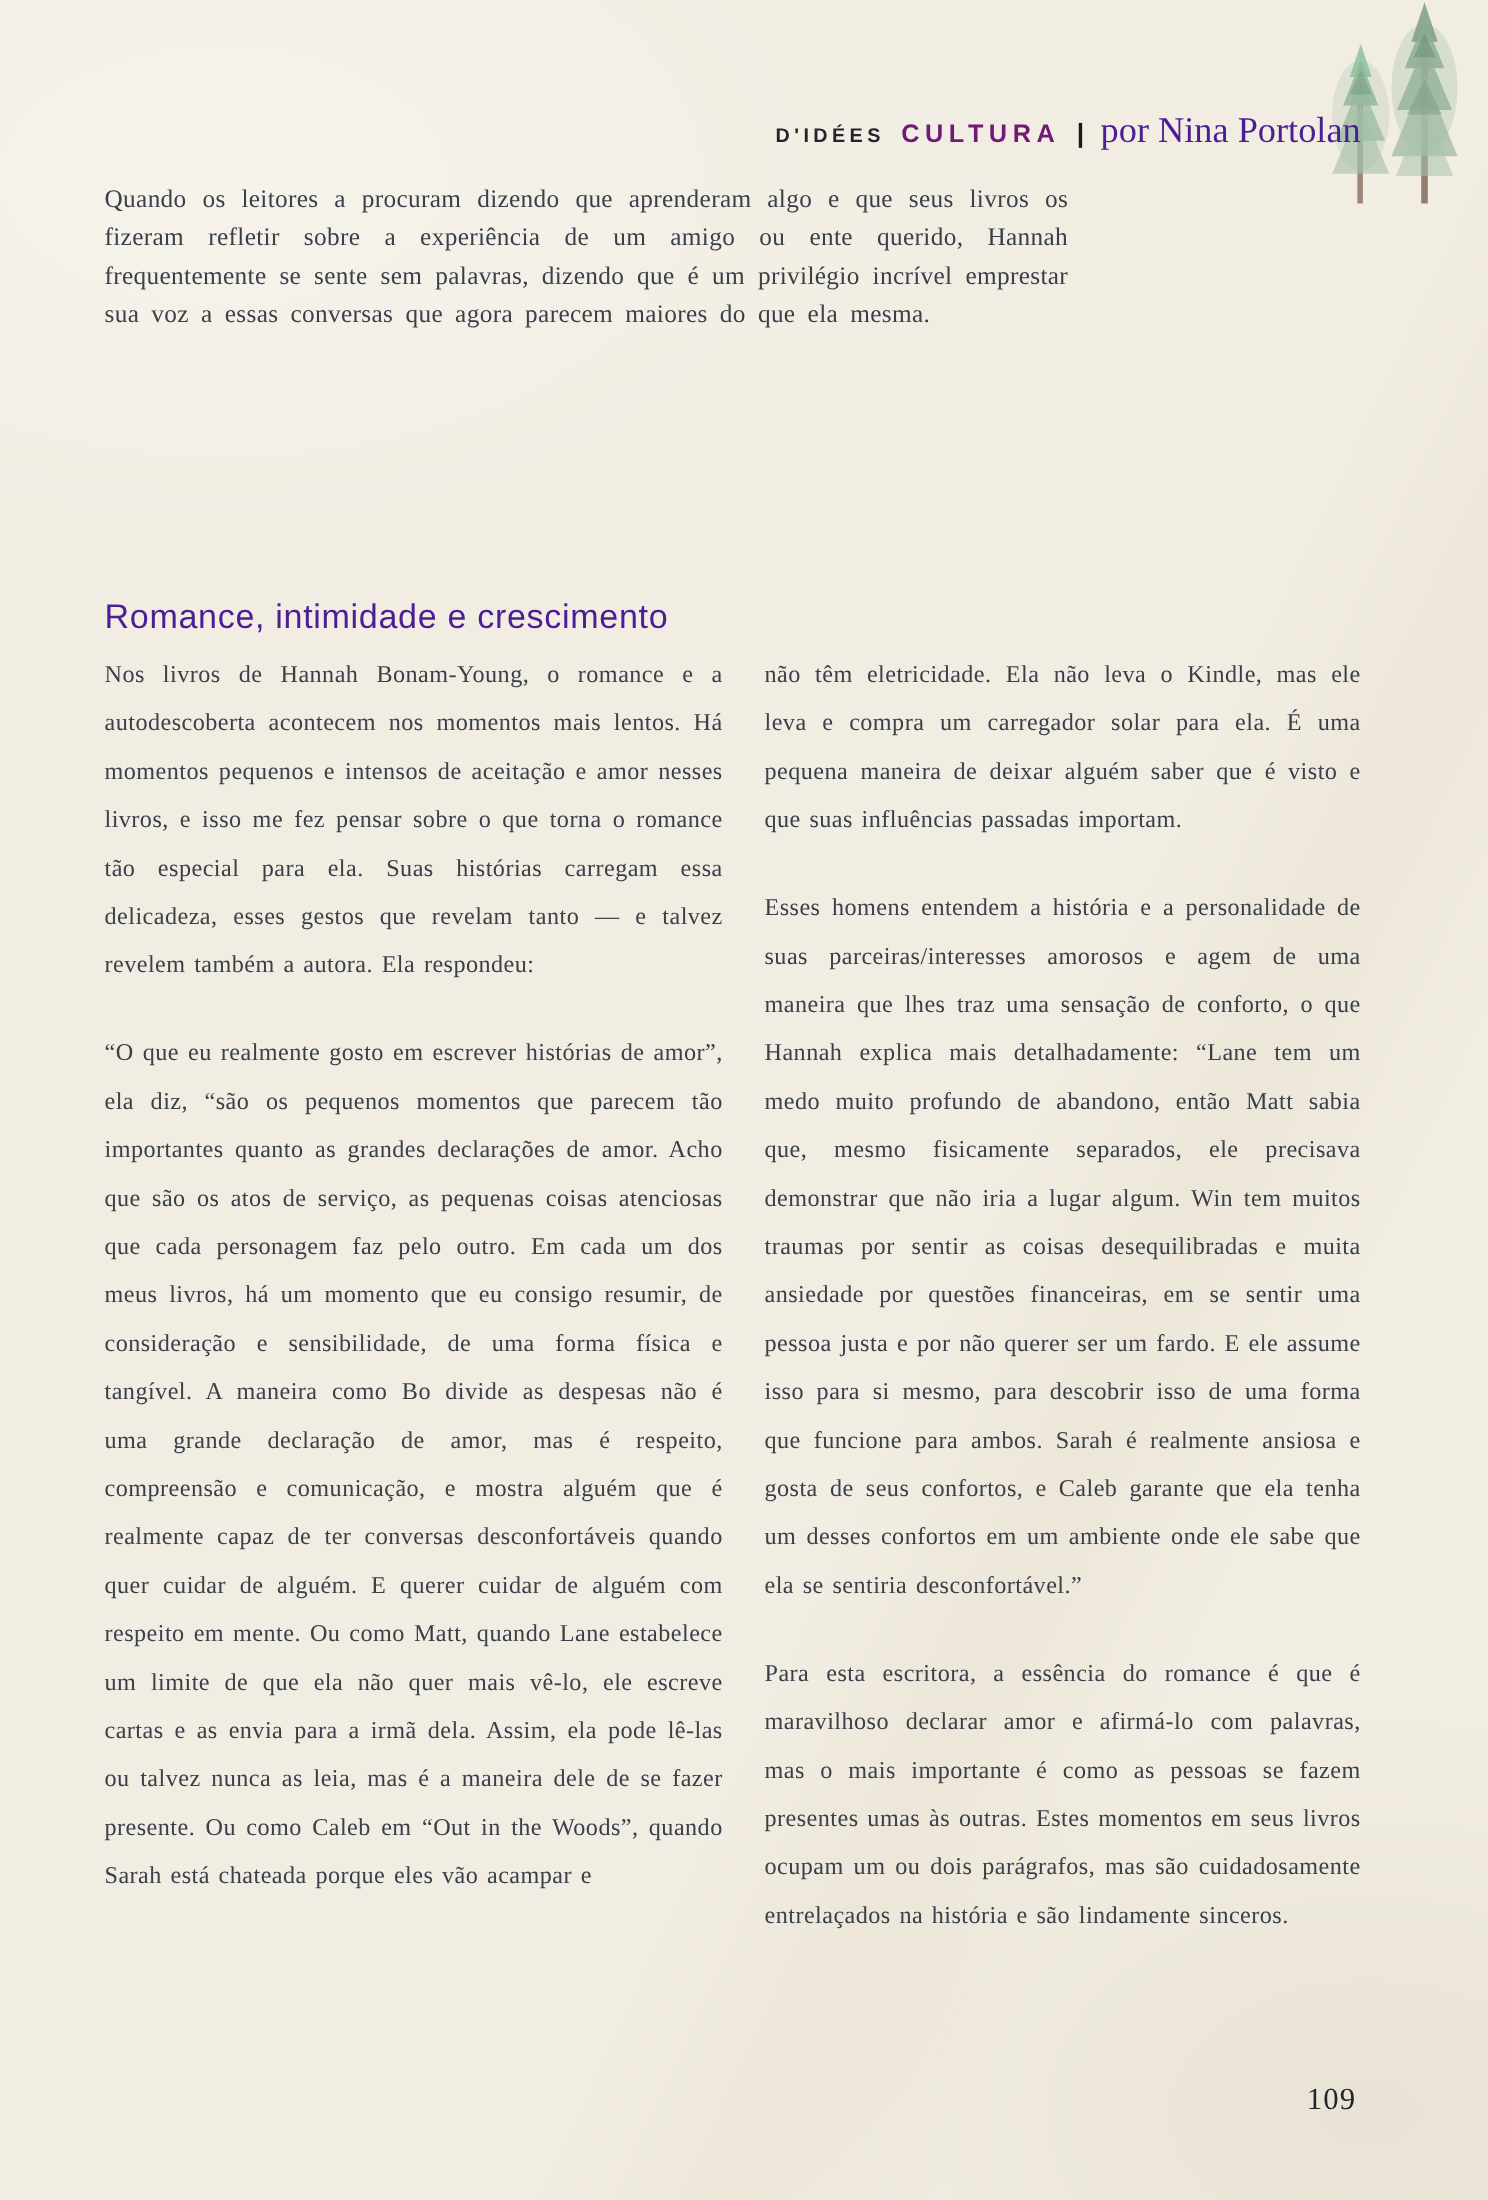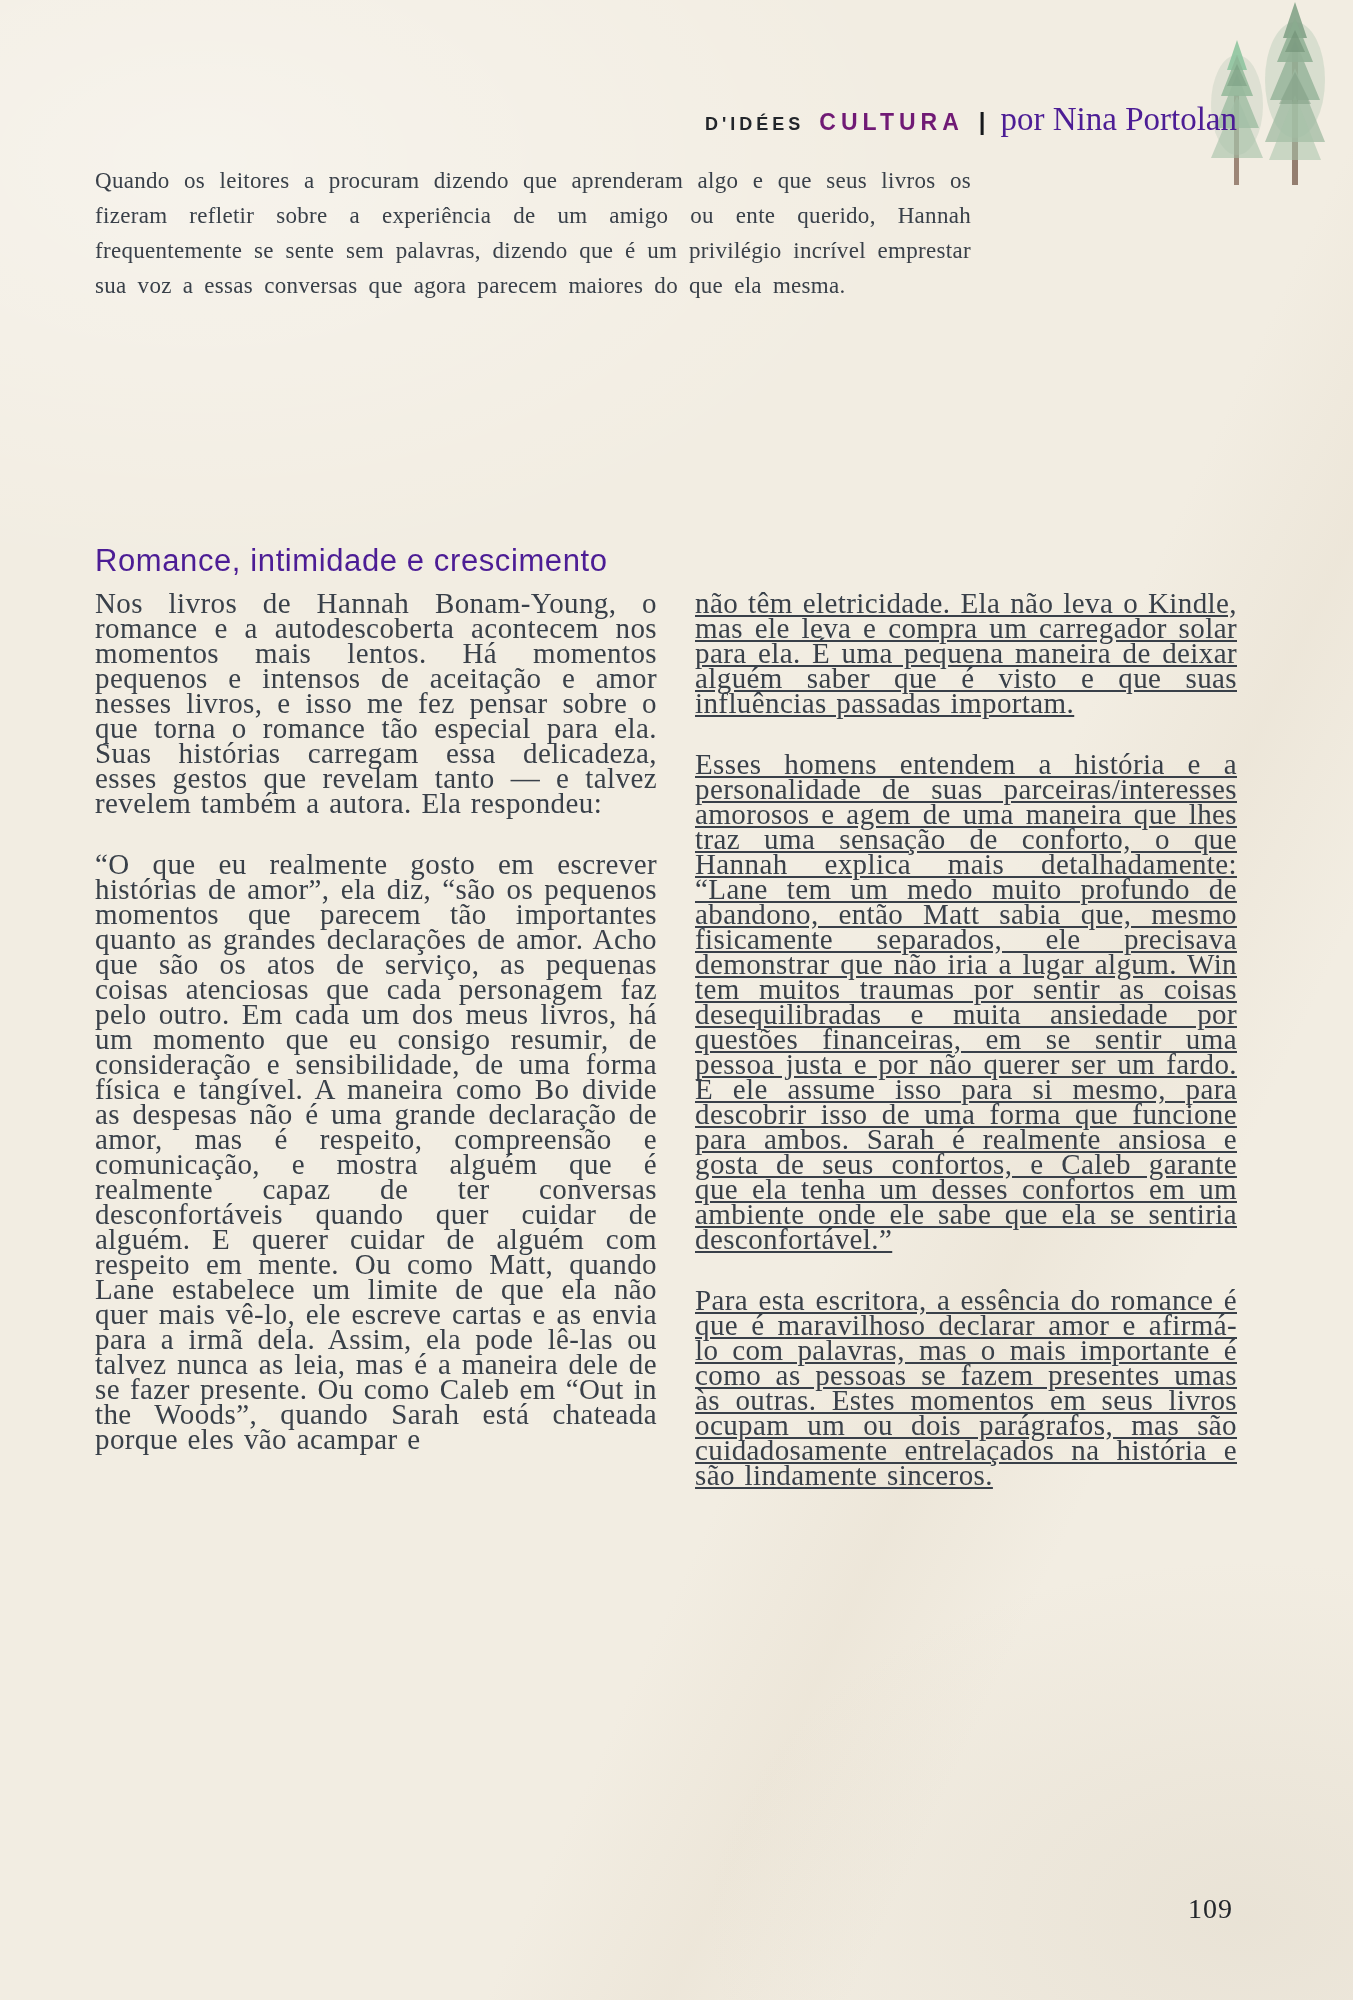--- a/index.html
+++ b/index.html
@@ -61,24 +61,24 @@
     font-weight: 300; font-size: 31px; letter-spacing: 0.6px;
     color: #4c1d95;
   }
 
   .columns {
     position: absolute; left: 95px; top: 591px; width: 1142px;
     display: flex; gap: 38px;
   }
   .col { flex: none; }
   .col-left  { width: 562px; }
-  .col-right { width: 542px; text-decoration: underline; }
+  .col-right { width: 542px; }
   .col p {
     margin: 0 0 36px 0;
-    font-size: 29px; line-height: 25px;
+    font-size: 22px; line-height: 44px;
     text-align: justify; letter-spacing: 0.4px; word-spacing: 2px;
   }
 
   .page-number {
     position: absolute; left: 1188px; top: 1893px;
     font-size: 28px; color: #22262b; letter-spacing: 1px;
   }
 </style>
 </head>
 <body>

